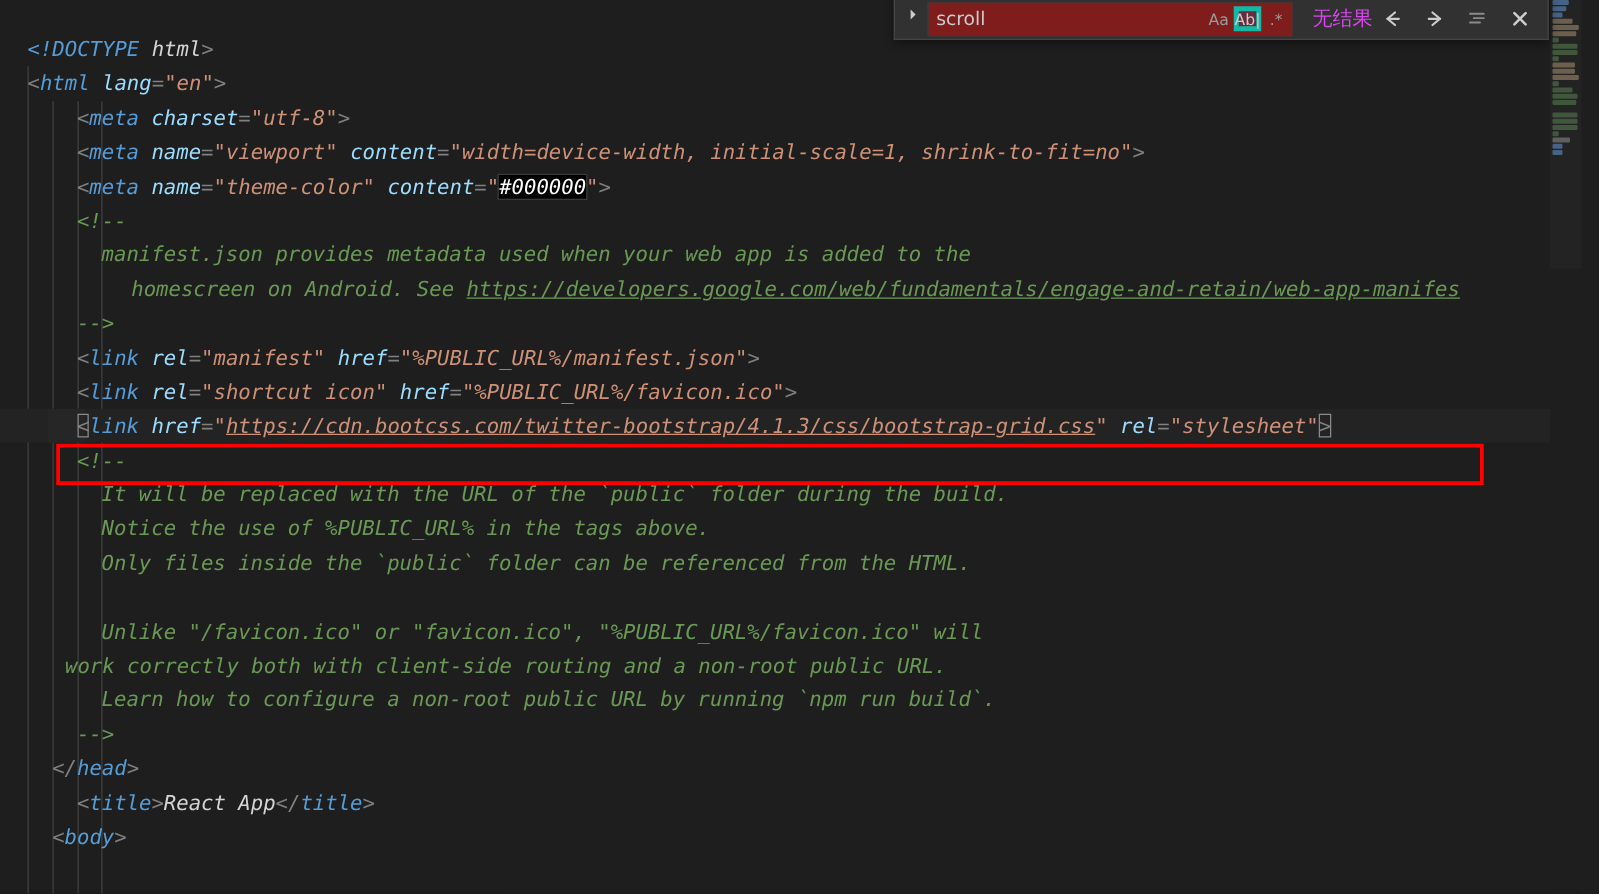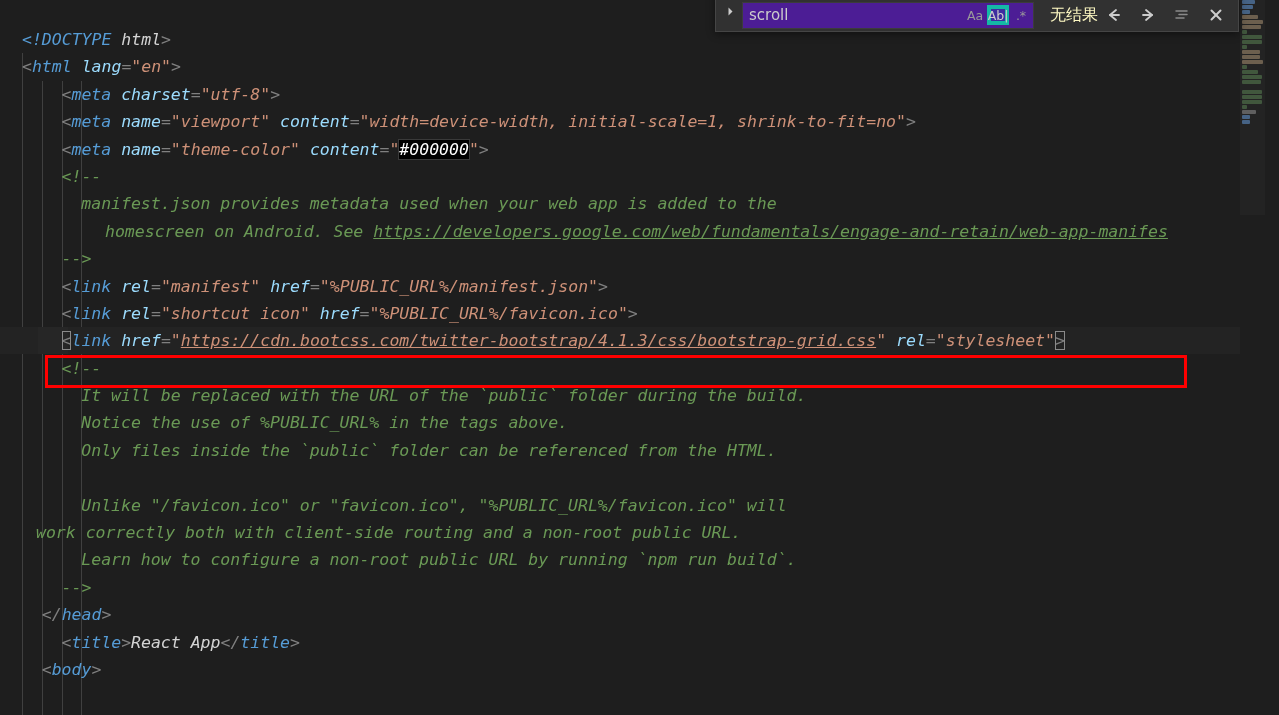--- a/index.html
+++ b/index.html
@@ -186,21 +186,21 @@
     align-items: center;
     justify-content: center;
     color: #cccccc;
     flex: 0 0 auto;
   }
   #find-input-wrap {
     position: relative;
     flex: 0 0 auto;
     width: 290px;
     height: 25px;
-    background: #4c1d95;
+    background: #7f1d1d;
     border: 1px solid #3c3c3c;
     display: flex;
     align-items: center;
     margin-left: 2px;
     margin-top: 7px;
   }
   #find-input {
     flex: 1 1 auto;
     background: transparent;
     border: none;
@@ -227,21 +227,21 @@
   .find-opt.active {
     border: 4px solid #14b8a6;
     background: rgba(0,120,212,.18);
     color: #cccccc;
   }
   #find-status {
     margin-left: 16px;
     margin-top: 7px;
     font-family: "DejaVu Sans", sans-serif;
     font-size: 16px;
-    color: #fef9c3;
+    color: #d946ef;
     flex: 0 0 auto;
   }
   #find-actions {
     margin-left: auto;
     margin-top: 7px;
     display: flex;
     align-items: center;
     gap: 14px;
     padding-right: 12px;
     flex: 0 0 auto;
@@ -292,21 +292,21 @@
         <div class="line"><span class="lt" style="position: relative; padding-left: 61.52px;"><span class="cm">--&gt;</span></span></div>
         <div class="line"><span class="lt" style="position: relative; padding-left: 61.52px;"><span class="br">&lt;</span><span class="tg">link</span><span class="tx"> </span><span class="at">rel</span><span class="br">=</span><span class="st">"manifest"</span><span class="tx"> </span><span class="at">href</span><span class="br">=</span><span class="st">"%PUBLIC_URL%/manifest.json"</span><span class="br">&gt;</span></span></div>
         <div class="line"><span class="lt" style="position: relative; padding-left: 61.52px;"><span class="br">&lt;</span><span class="tg">link</span><span class="tx"> </span><span class="at">rel</span><span class="br">=</span><span class="st">"shortcut icon"</span><span class="tx"> </span><span class="at">href</span><span class="br">=</span><span class="st">"%PUBLIC_URL%/favicon.ico"</span><span class="br">&gt;</span></span></div>
         <div class="line"><div class="hl-row" style="top: 0px;"></div><div class="gutter-mark"></div><span class="lt" style="position: relative; padding-left: 61.52px;"><span class="br bmatch">&lt;</span><span class="tg">link</span><span class="tx"> </span><span class="at">href</span><span class="br">=</span><span class="st">"</span><span class="st ul">https://cdn.bootcss.com/twitter-bootstrap/4.1.3/css/bootstrap-grid.css</span><span class="st">"</span><span class="tx"> </span><span class="at">rel</span><span class="br">=</span><span class="st">"stylesheet"</span><span class="br bmatch">&gt;</span></span></div>
         <div class="line"><span class="lt" style="position: relative; padding-left: 61.52px;"><span class="cm">&lt;!--</span></span></div>
         <div class="line"><span class="lt" style="position: relative; padding-left: 81.28px;"><span class="cm">It will be replaced with the URL of the `public` folder during the build.</span></span></div>
         <div class="line"><span class="lt" style="position: relative; padding-left: 81.28px;"><span class="cm">Notice the use of %PUBLIC_URL% in the tags above.</span></span></div>
         <div class="line"><span class="lt" style="position: relative; padding-left: 81.28px;"><span class="cm">Only files inside the `public` folder can be referenced from the HTML.</span></span></div>
         <div class="line"><span class="lt" style="position: relative; padding-left: 81.28px;"><span class="cm"></span></span></div>
         <div class="line"><span class="lt" style="position: relative; padding-left: 81.28px;"><span class="cm">Unlike "/favicon.ico" or "favicon.ico", "%PUBLIC_URL%/favicon.ico" will</span></span></div>
-        <div class="line"><span class="lt" style="position: relative; padding-left: 36px;"><span class="cm">work correctly both with client-side routing and a non-root public URL.</span></span></div>
+        <div class="line"><span class="lt" style="position: relative; padding-left: 52px;"><span class="cm">work correctly both with client-side routing and a non-root public URL.</span></span></div>
         <div class="line"><span class="lt" style="position: relative; padding-left: 81.28px; text-align: right;"><span class="cm">Learn how to configure a non-root public URL by running `npm run build`.</span></span></div>
         <div class="line"><span class="lt" style="position: relative; padding-left: 61.52px;"><span class="cm">--&gt;</span></span></div>
         <div class="line"><span class="lt" style="position: relative; padding-left: 41.76px;"><span class="br">&lt;/</span><span class="tg">head</span><span class="br">&gt;</span></span></div>
         <div class="line"><span class="lt" style="position: relative; padding-left: 61.52px;"><span class="br">&lt;</span><span class="tg">title</span><span class="br">&gt;</span><span class="tx">React App</span><span class="br">&lt;/</span><span class="tg">title</span><span class="br">&gt;</span></span></div>
         <div class="line"><span class="lt" style="position: relative; padding-left: 41.76px;"><span class="br">&lt;</span><span class="tg">body</span><span class="br">&gt;</span></span></div>
       </div>
   </div>
 
   <div id="redbox"></div>
 

